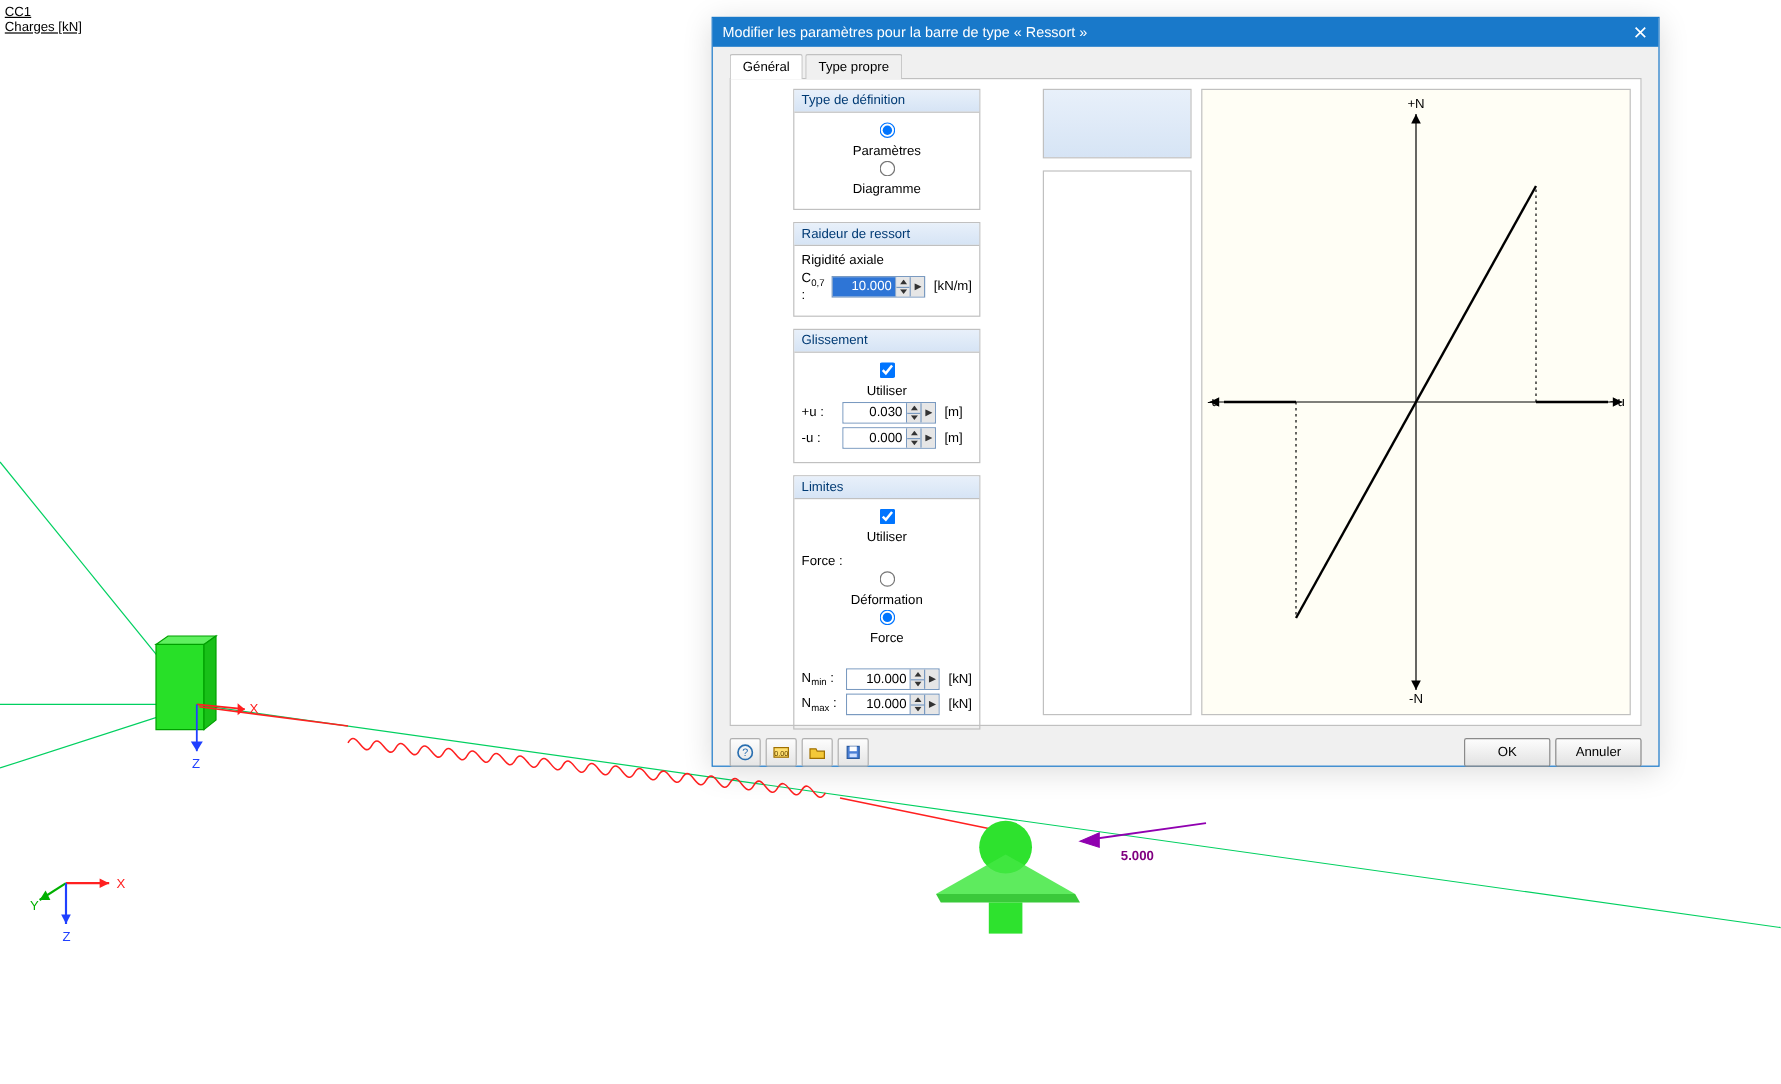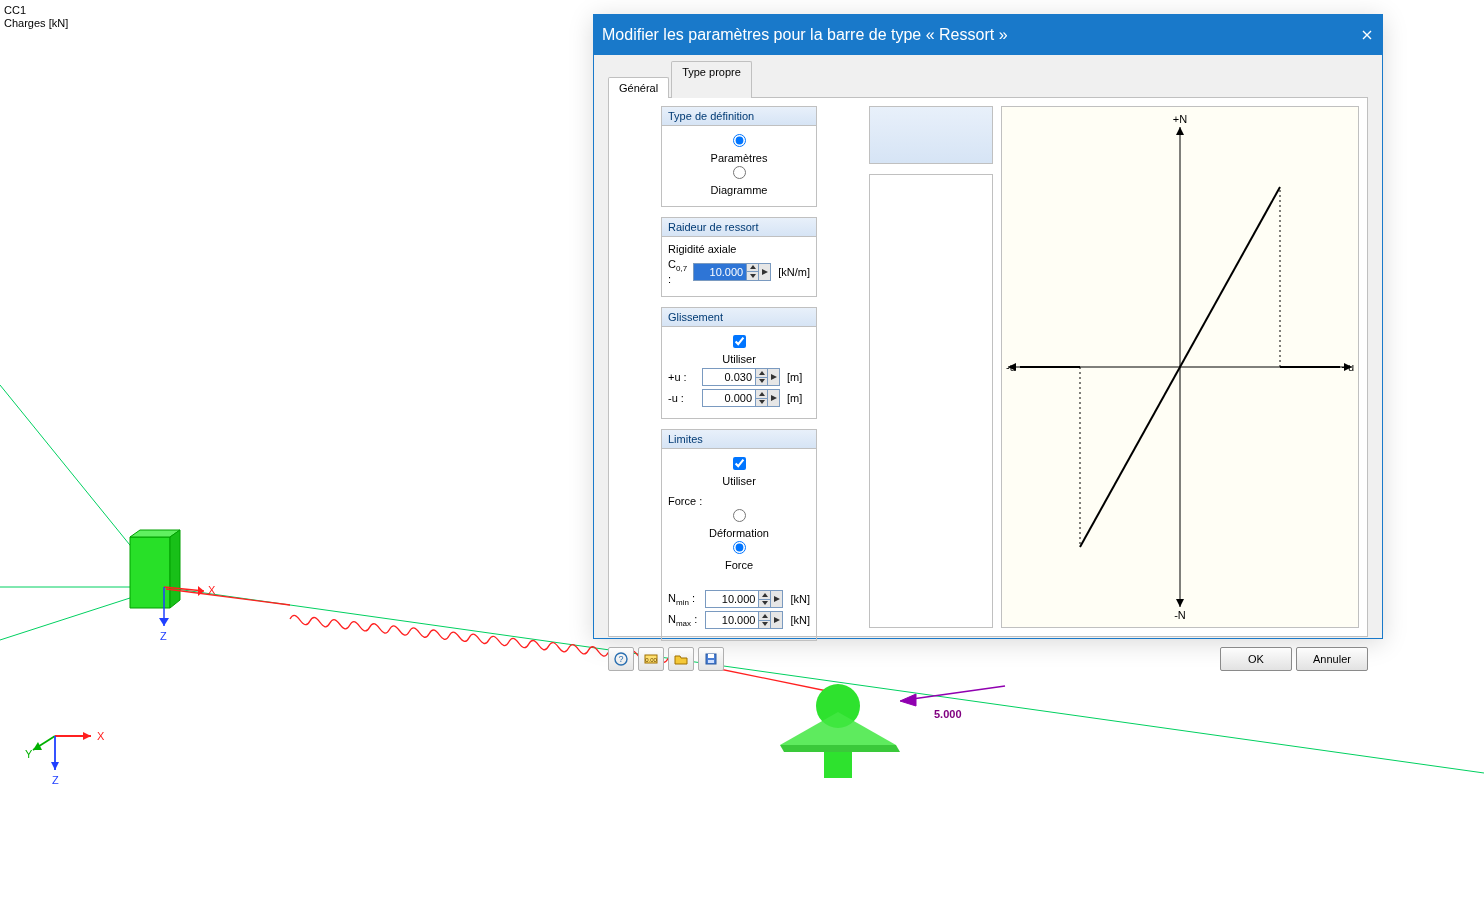--- a/index.html
+++ b/index.html
@@ -1,34 +1,34 @@
 <!DOCTYPE html>
 <html><head>
 <meta charset="utf-8">
 <style>
   * { box-sizing: border-box; margin: 0; padding: 0; font-family: "Segoe UI", Tahoma, sans-serif; }
   body { width: 1484px; height: 903px; background: #fff; position: relative; overflow: hidden; font-size: 11px; }
   .viewport { position: absolute; inset: 0; }
-  .topleft { position: absolute; top: 4px; left: 4px; font-size: 11px; color: #000; line-height: 13px; }
+  .topleft { position: absolute; top: 4px; left: 4px; font-size: 11px; color: #000; line-height: 13px; text-decoration: underline; }
   .load-label { position: absolute; color: #800080; font-size: 11px; font-weight: bold; }
   .axis-triad { position: absolute; bottom: 115px; left: 25px; }
 
   
   .dialog { position: absolute; top: 14px; left: 593px; width: 790px; height: 625px;
             background: #f0f0f0; border: 1px solid #1979ca; box-shadow: 0 4px 24px rgba(0,0,0,0.15); }
-  .titlebar { height: 40px; background: #1979ca; color: #fff; display: flex; align-items: center;
-              padding: 0 8px; font-size: 16px; }
+  .titlebar { height: 24px; background: #1979ca; color: #fff; display: flex; align-items: center;
+              padding: 0 8px; font-size: 12px; }
   .titlebar .spacer { flex: 1; }
   .titlebar .close { width: 30px; height: 24px; display: flex; align-items: center; justify-content: center;
                      margin-right: -8px; cursor: pointer; }
   .titlebar .close svg { width: 10px; height: 10px; }
   .tabs { display: flex; padding: 6px 14px 0 14px; }
   .tab { padding: 4px 10px; font-size: 11px; border: 1px solid #c0c0c0; border-bottom: none;
          background: #f0f0f0; margin-right: 2px; cursor: pointer; border-radius: 2px 2px 0 0;}
-  .tab.active { background: #fff; position: relative; z-index: 2; margin-top: 16px; }
+  .tab.active { background: #fff; position: relative; z-index: 2; }
   .dlg-body { margin: 0 14px 10px 14px; background: #fff; border: 1px solid #c0c0c0;
               height: 540px; display: flex; padding: 8px; gap: 8px; margin-top: -1px; }
   .col { display: flex; flex-direction: column; gap: 10px; padding-left: 44px; }
   .col.left { width: 200px; }
   .col.mid  { width: 178px; }
   .diagram  { flex: 1; border: 1px solid #c0c0c0; background: #fffef5;
               display: flex; align-items: center; justify-content: center; position: relative;}
   .group { border: 1px solid #c0c0c0; }
   .group-hdr { background: linear-gradient(#e8f0fa,#d6e4f5); color: #003a74;
                font-size: 11px; padding: 3px 6px; border-bottom: 1px solid #c0c0c0; }

